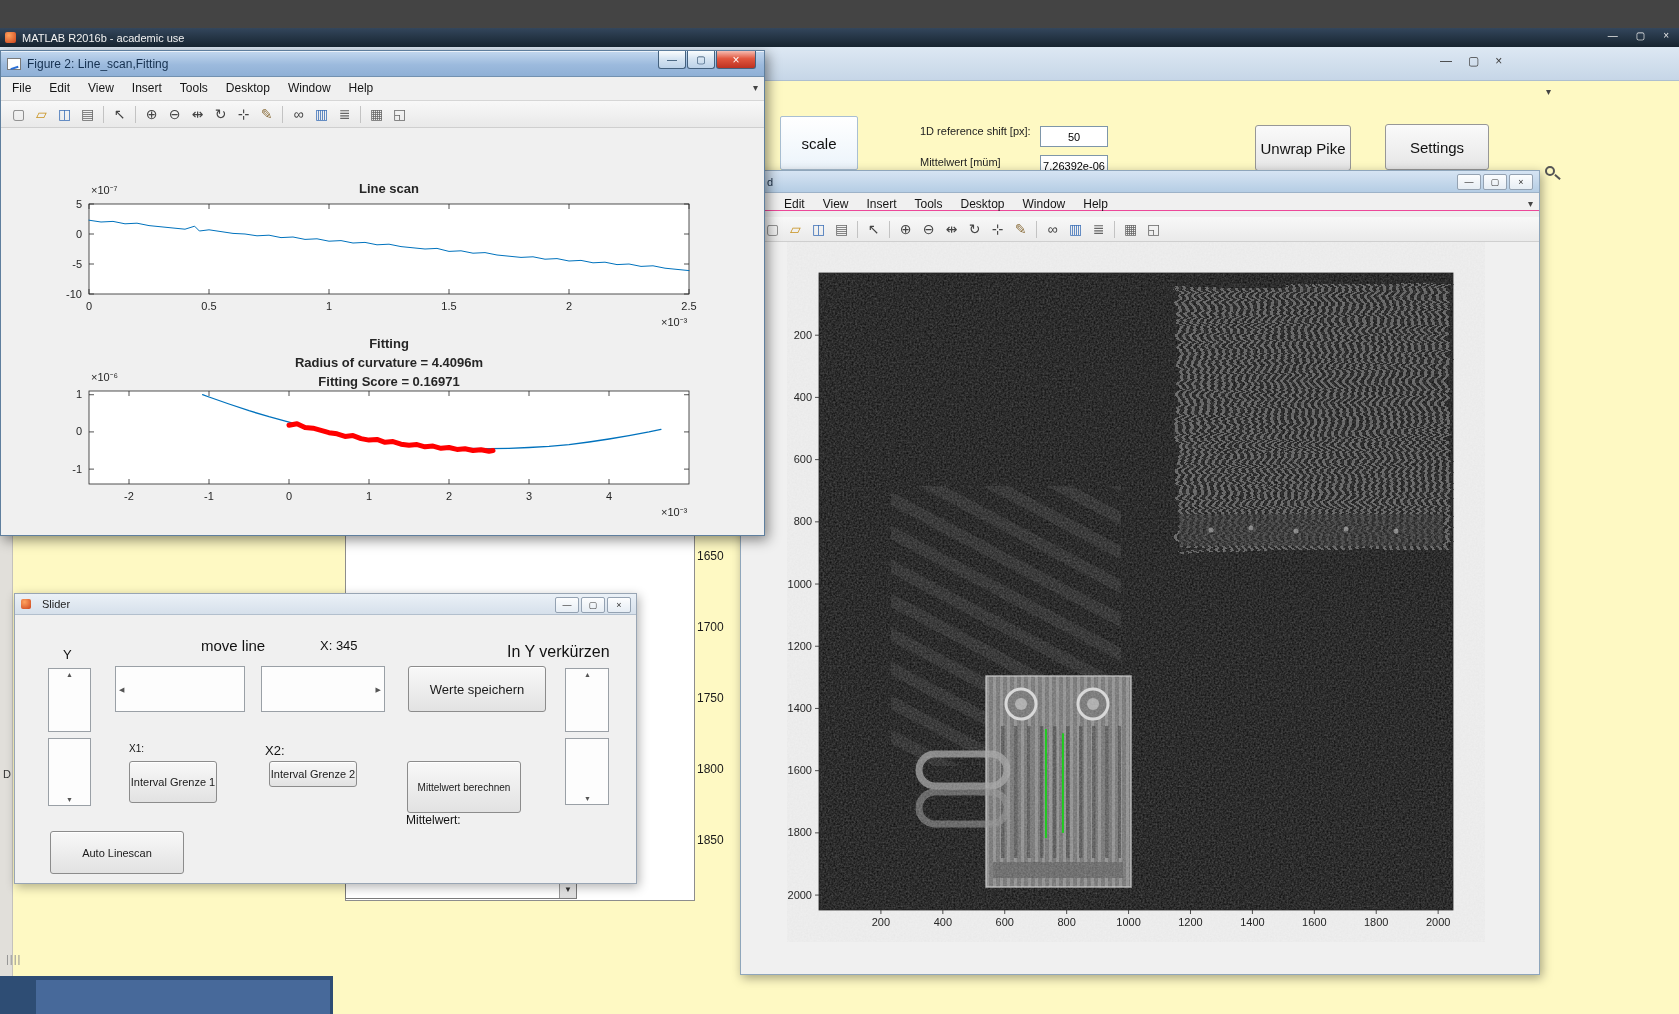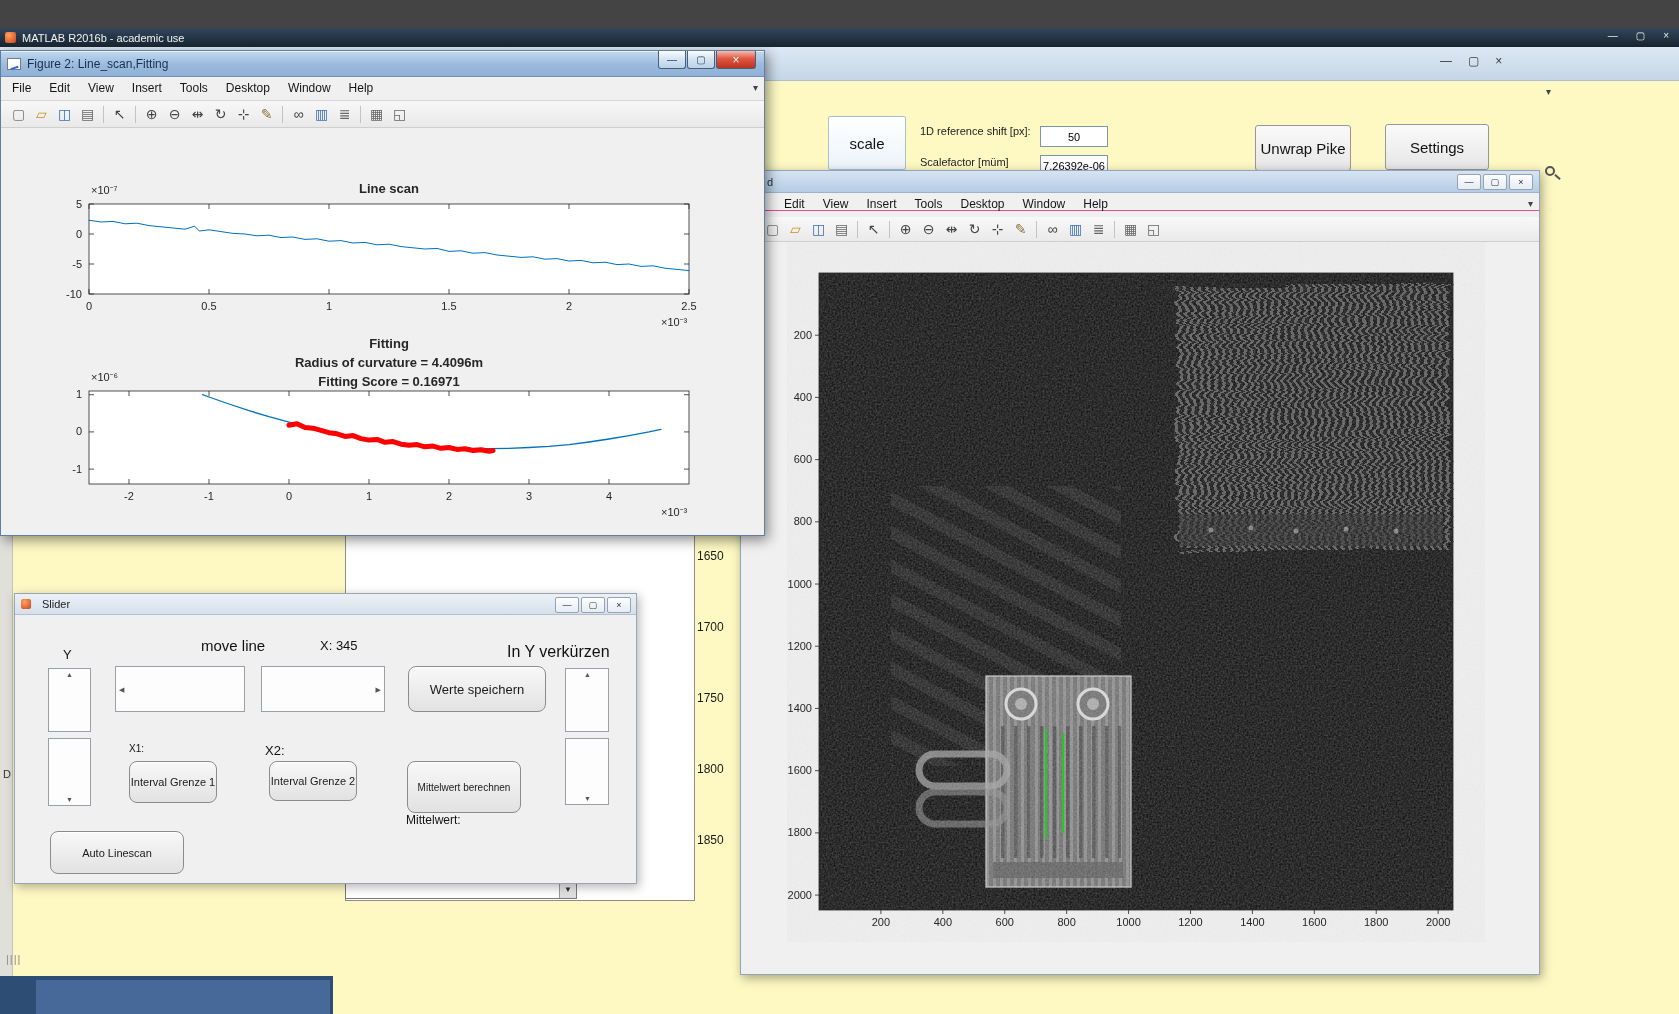--- a/index.html
+++ b/index.html
@@ -14,21 +14,21 @@
   .ml-icon { width:11px; height:11px; border-radius:2px; margin-right:6px;
              background:radial-gradient(circle at 35% 30%, #ffa25e, #cc441c); }
   .mlbar-btns { position:absolute; right:10px; top:2px; display:flex; gap:18px; font-size:10px; color:#e9e9e9; }
   .mlbar-btns span { cursor:default; }
 
   
   .gui-band { position:absolute; left:0; top:19px; width:100%; height:34px;
               background:linear-gradient(#dde8f3,#c6d6e7); border-bottom:1px solid #aebfd0; z-index:1; }
   .gui-chrome { position:absolute; left:1440px; top:26px; display:flex; gap:16px; font-size:12px; color:#3b3b3b; z-index:1;}
   .gui-el { position:absolute; z-index:1; }
-  .scale-btn { left:828px; top:88px; width:78px; height:54px;
+  .scale-btn { left:780px; top:88px; width:78px; height:54px;
                background:linear-gradient(#ffffff,#ecf4fb); border:1px solid #a9bfd2; border-radius:2px;
                font-size:15px; color:#111; display:flex; align-items:center; justify-content:center; }
   .lbl { font-size:11px; color:#222; }
   .ref-lbl { left:920px; top:97px; }
   .sf-lbl  { left:920px; top:128px; }
   .gui-input { position:absolute; width:68px; height:21px; background:#fff; border:1px solid #7e96a9;
                font-size:11px; text-align:center; font-family:"Liberation Sans",sans-serif; z-index:1; }
   .ref-input { left:1040px; top:98px; }
   .sf-input  { left:1040px; top:127px; }
   .big-btn { background:linear-gradient(#fafafa,#e6e6e6); border:1px solid #979797; border-radius:3px;
@@ -106,21 +106,21 @@
 
   
   .sliderwin { left:14px; top:565px; width:623px; height:291px; border:1px solid #98a5b4;
           box-shadow:2px 3px 10px rgba(0,0,0,.3); z-index:3; }
   .sliderwin .titlebar { position:absolute; left:0; top:0; right:0; height:21px;
           background:linear-gradient(#ebf1f7,#d6e0eb); border-bottom:1px solid #b2bfcd;
           display:flex; align-items:center; padding-left:6px; font-size:11px; color:#222; }
   .sliderwin .chrome { position:absolute; right:5px; top:3px; display:flex; gap:2px; }
   .sl-el { position:absolute; color:#111; }
   .mbtn { position:absolute; background:linear-gradient(#f8f8f8,#e2e2e2); border:1px solid #8c8c8c;
-          border-radius:8px; color:#1a1a1a; display:flex; align-items:center; justify-content:center;
+          border-radius:3px; color:#1a1a1a; display:flex; align-items:center; justify-content:center;
           box-shadow:inset 0 1px 0 #fff; text-align:center; }
   .trough { position:absolute; background:#fdfdfd; border:1px solid #9aa0a6; }
   .sb-arrow { position:absolute; font-size:7px; color:#555; }
 
   svg text { user-select:none; }
 </style>
 </head>
 <body>
 
 <div class="screen">
@@ -138,21 +138,21 @@
   <div class="gui-band"></div>
   <div class="gui-chrome">
     <span>—</span>
     <span>▢</span>
     <span>×</span>
   </div>
   <span class="gui-el gui-chevron" style="position:absolute;">▾</span>
   <div class="gui-el scale-btn">scale</div>
   <span class="gui-el lbl ref-lbl">1D reference shift [px]:</span>
   <input class="gui-input ref-input" value="50" style="">
-  <span class="gui-el lbl sf-lbl">Scalefactor [müm]</span>
+  <span class="gui-el lbl sf-lbl">Mittelwert [müm]</span>
   <input class="gui-input sf-input" value="7.26392e-06" style="">
   <div class="gui-el big-btn unwrap-btn">Unwrap Pike</div>
   <div class="gui-el big-btn settings-btn">Settings</div>
   <span class="mag"></span>
 
   <div class="white-panel"></div>
   <div class="side-nums">
       <div>1650</div>
       <div>1700</div>
       <div>1750</div>
@@ -344,21 +344,21 @@
       </div>
       <div class="trough" style="left:0;top:70px;width:44px;height:67px;">
         <span class="sb-arrow" style="left:18px;bottom:2px;">▼</span>
       </div>
     </div>
 
     <span class="sl-el" style="left:114px;top:149px;font-size:10px;">X1:</span>
     <span class="sl-el" style="left:250px;top:149px;font-size:13px;">X2:</span>
 
     <div class="mbtn" style="left:114px;top:167px;width:88px;height:42px;font-size:11px;">Interval Grenze 1</div>
-    <div class="mbtn" style="left:254px;top:167px;width:88px;height:40px;font-size:11px;">Interval Grenze 2</div>
+    <div class="mbtn" style="left:254px;top:167px;width:88px;height:26px;font-size:11px;">Interval Grenze 2</div>
     <div class="mbtn" style="left:392px;top:167px;width:114px;height:52px;font-size:10px;">Mittelwert berechnen</div>
     <span class="sl-el" style="left:391px;top:219px;font-size:12px;">Mittelwert:</span>
     <div class="mbtn" style="left:35px;top:237px;width:134px;height:43px;font-size:11px;">Auto Linescan</div>
   </div>
 
   <div class="win fig2">
     <div class="titlebar">
       <span class="fig-icon"></span>
       <span>Figure 2: Line_scan,Fitting</span>
       <span class="aero-btns">

